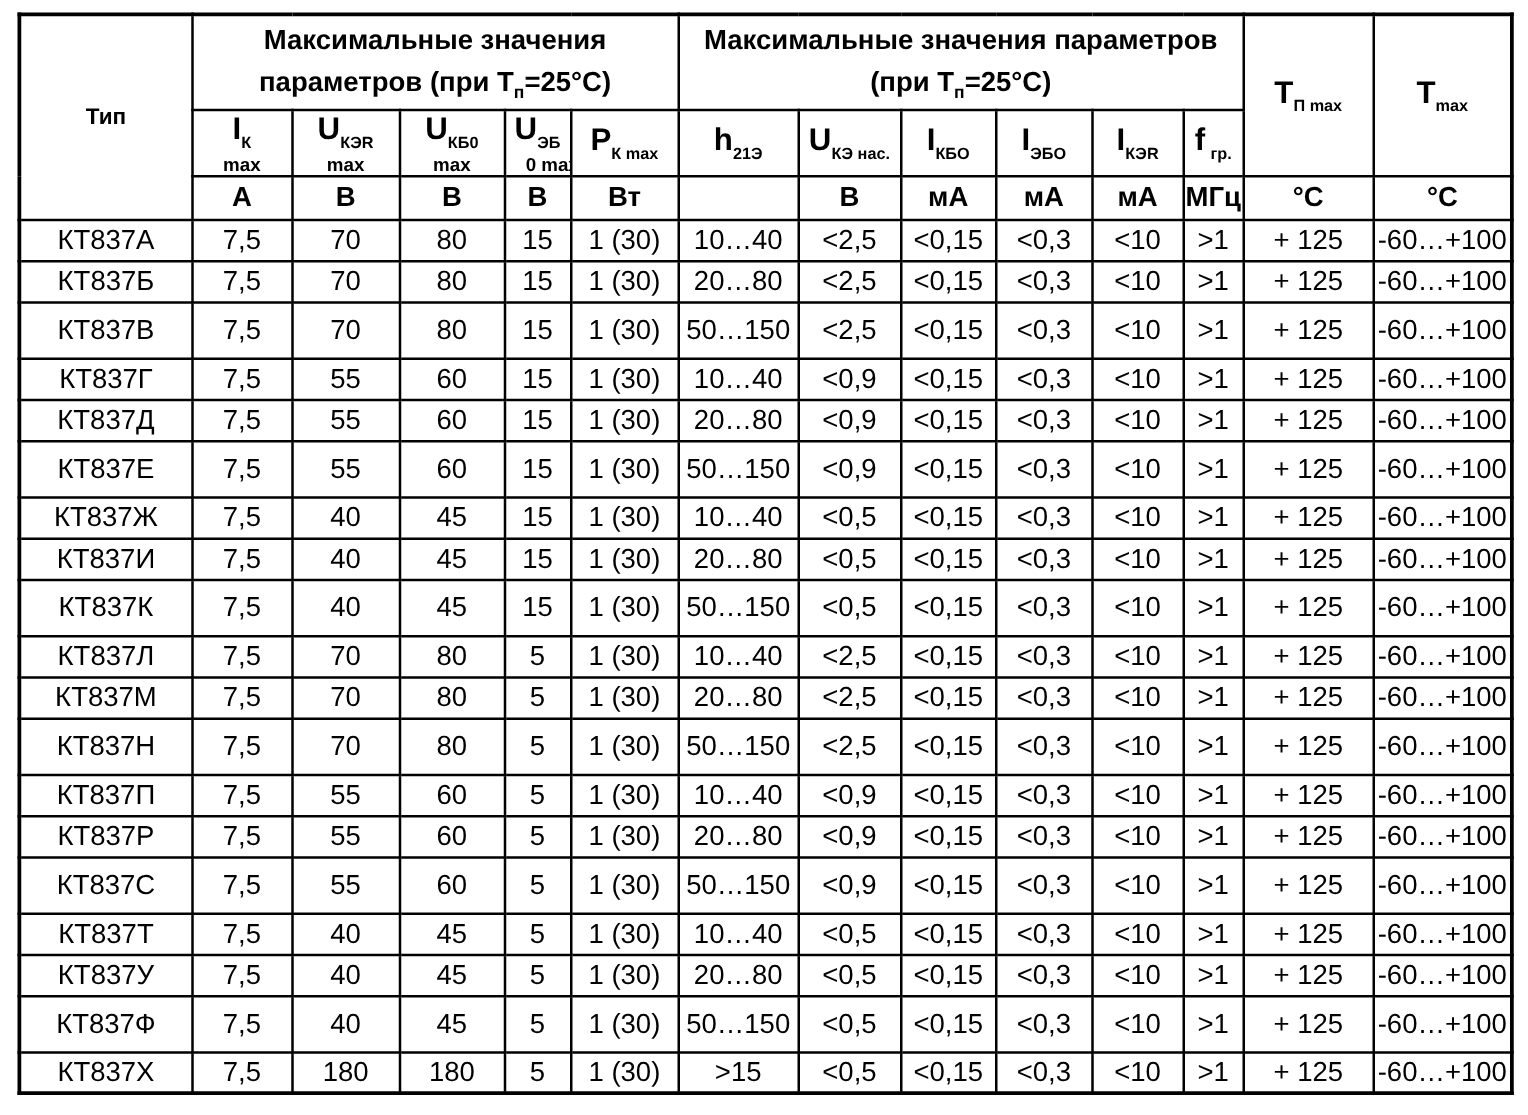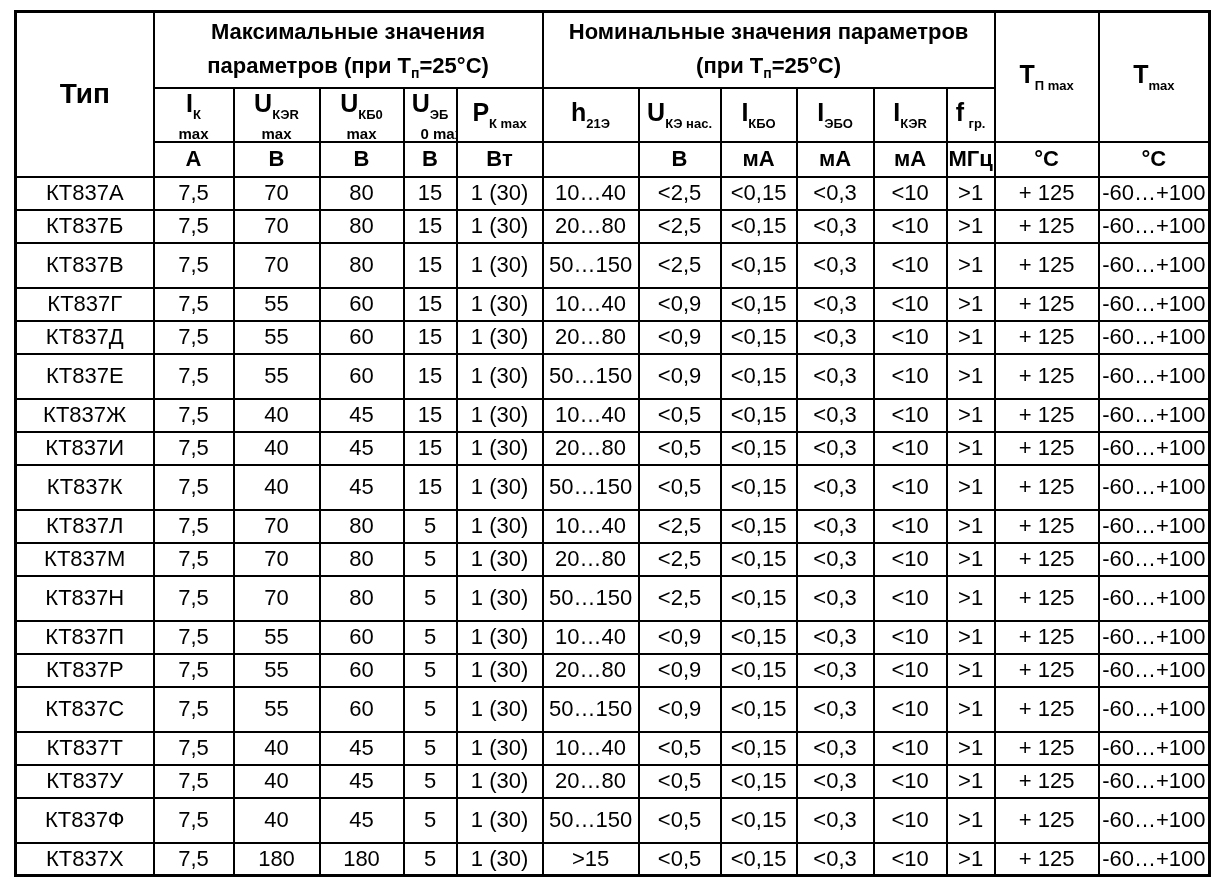--- a/index.html
+++ b/index.html
@@ -39,21 +39,21 @@
     font-weight: bold;
     line-height: 1.55;
     text-align: center;
   }
   .g-sub {
     font-size: 14px;
     font-weight: bold;
     vertical-align: -5px;
   }
   .type-head {
-    font-size: 28px;
+    font-size: 18px;
     font-weight: bold;
   }
   .sym-base {
     font-size: 25px;
     font-weight: bold;
   }
   .sym-sub {
     font-size: 13px;
     font-weight: bold;
     vertical-align: -7px;
@@ -102,21 +102,21 @@
         <col style="width:111px">
     </colgroup>
     <thead>
       <tr class="r-group">
         <th rowspan="3" class="type-head">Тип</th>
         <th colspan="5">
           <div class="g-line1">Максимальные значения</div>
           <div class="g-line2"><span>параметров (при Т</span><span class="g-sub">п</span><span>=25°С)</span></div>
         </th>
         <th colspan="6">
-          <div class="g-line1">Номинальные значения параметров</div>
+          <div class="g-line1">Максимальные значения параметров</div>
           <div class="g-line2"><span>(при Т</span><span class="g-sub">п</span><span>=25°С)</span></div>
         </th>
         <th rowspan="2" class="temp-head">
           <span class="sym-base">Т</span><span class="sym-sub">П max</span>
         </th>
         <th rowspan="2" class="temp-head">
           <span class="sym-base">Т</span><span class="sym-sub">max</span>
         </th>
       </tr>
       <tr class="r-sym">

